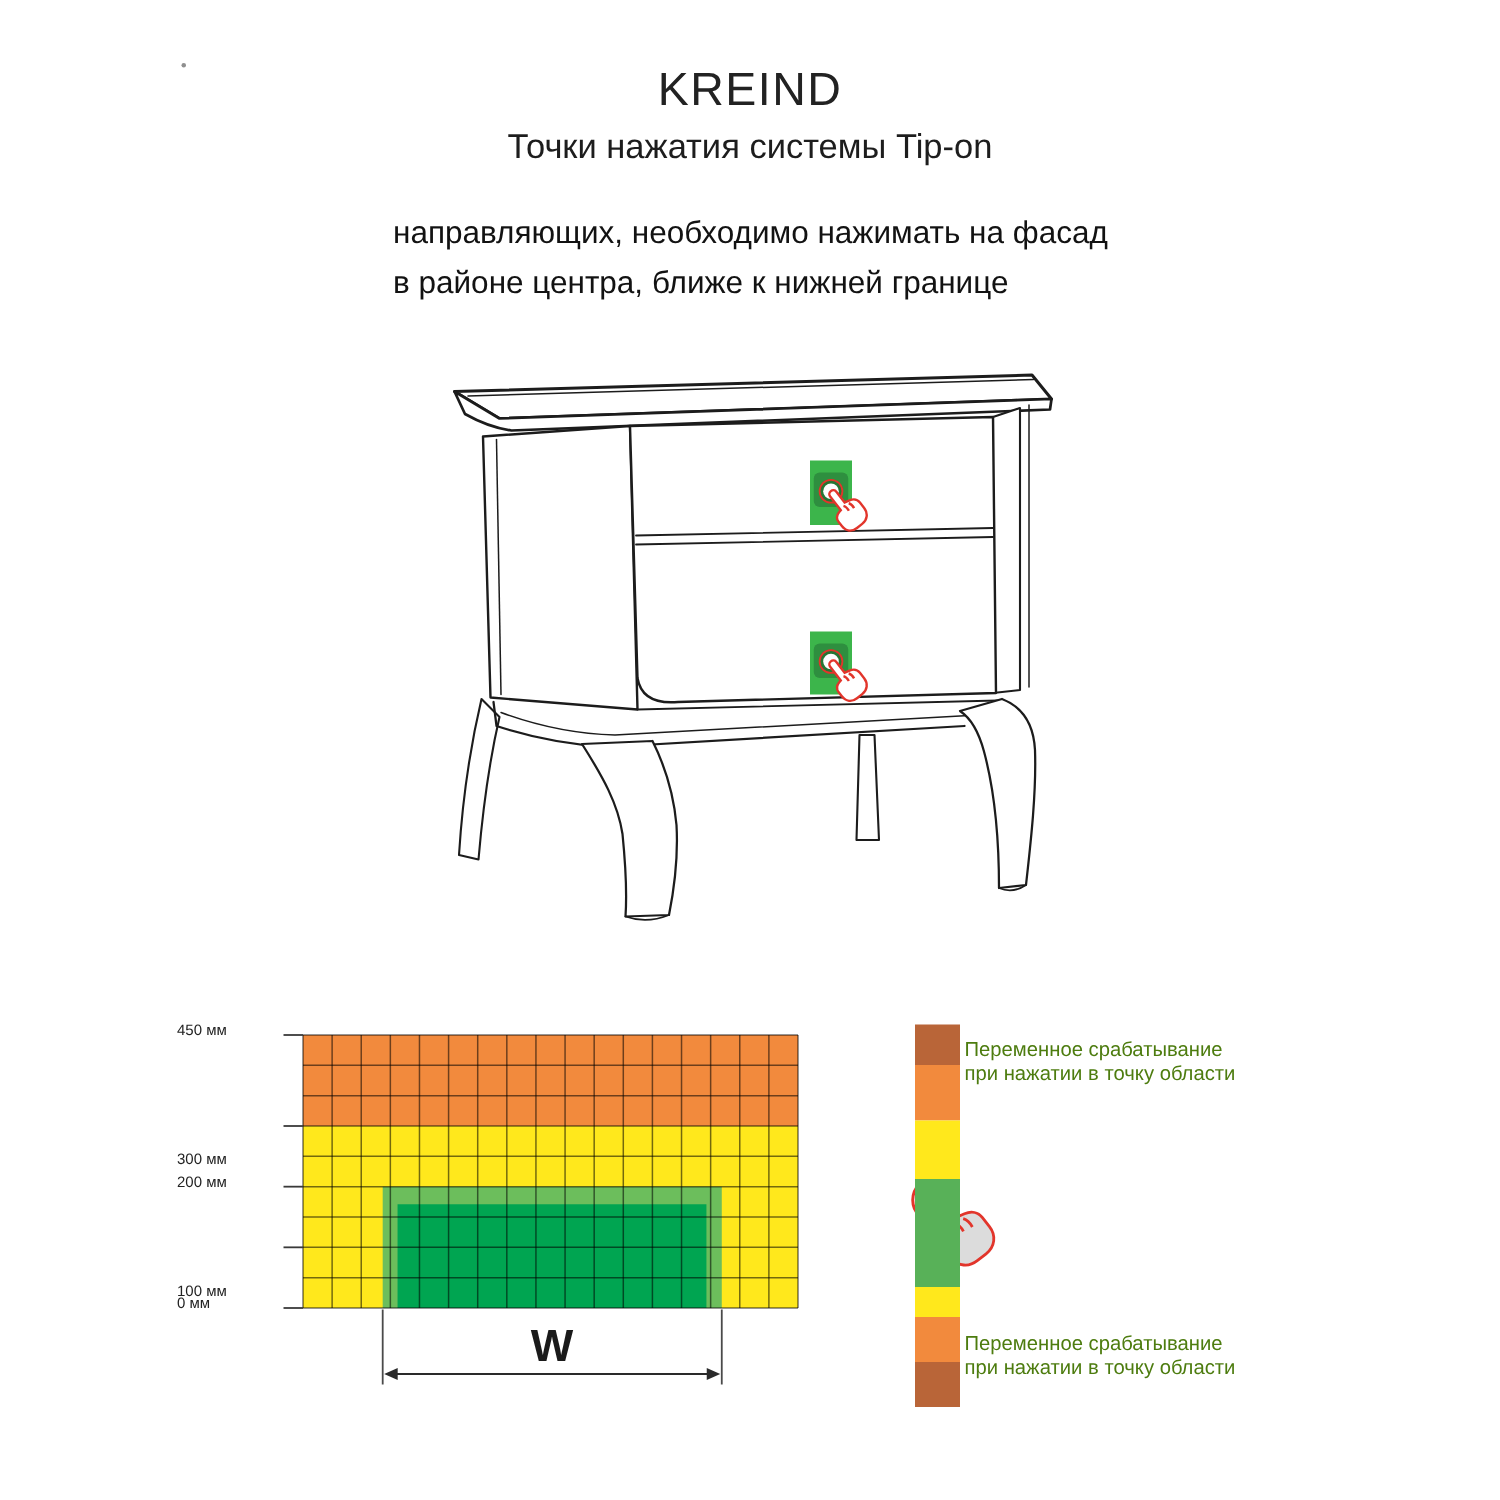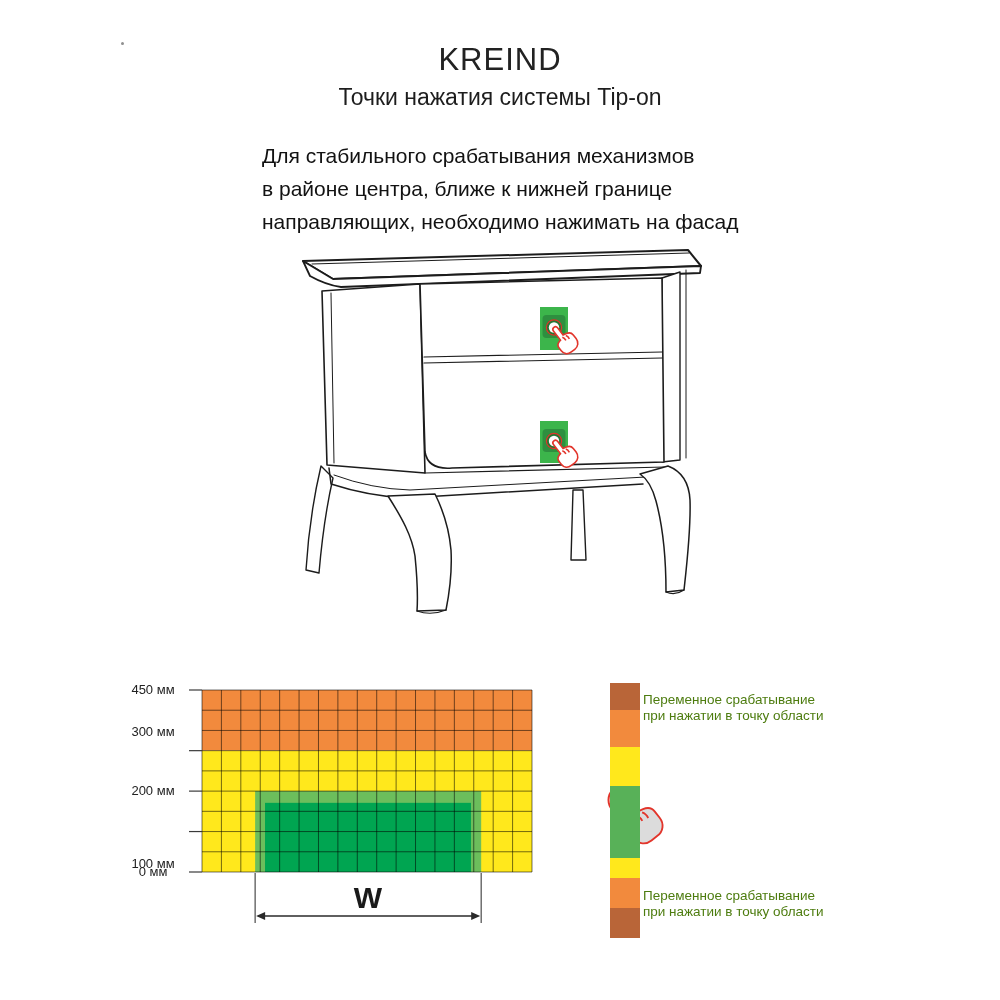--- a/index.html
+++ b/index.html
@@ -4,43 +4,42 @@
 <style>
   html,body{margin:0;padding:0;background:#fff;}
   .page{position:relative;width:1000px;height:1000px;background:#fff;overflow:hidden;
         font-family:"Liberation Sans",sans-serif;color:#1a1a1a;}
   .abs{position:absolute;}
   .title{top:42px;left:0;width:1000px;text-align:center;font-size:31px;letter-spacing:1px;color:#222;}
   .subtitle{top:84px;left:0;width:1000px;text-align:center;font-size:23px;color:#1d1d1d;}
   .para{top:139px;left:262px;width:500px;font-size:21px;line-height:33px;color:#121212;}
   .stray-dot{top:42px;left:121px;width:3px;height:3px;border-radius:50%;background:#8f8f8f;}
   svg.scene{top:0;left:0;}
-  .ylabel{left:118px;width:70px;text-align:center;font-size:13px;color:#222;}
+  .ylabel{left:118px;width:70px;text-align:left;font-size:10px;color:#222;}
   .wlabel{left:338px;top:881px;width:60px;text-align:center;font-size:30px;font-weight:bold;color:#1a1a1a;}
   .caption{left:186px;top:932px;font-size:14px;color:#222;}
   .legend-bar{left:610px;top:683px;width:30px;}
   .legend-bar > div{width:30px;}
   .legend-text{font-size:13.5px;line-height:15.5px;color:#4d7c0f;}
   .li1{left:643px;top:692px;}
   .li2{left:660px;top:795px;}
   .li3{left:643px;top:888px;}
 </style>
 </head>
 <body>
 
 <div class="page">
 
   <div class="abs stray-dot"></div>
   <div class="abs title">KREIND</div>
   <div class="abs subtitle">Точки нажатия системы Tip-on</div>
 
   <div class="abs para">
-    <div>Для стабильного срабатывания механизмов</div>
+    <div>направляющих, необходимо нажимать на фасад</div>
     <div>в районе центра, ближе к нижней границе</div>
-    <div>направляющих, необходимо нажимать на фасад</div>
   </div>
 
   <svg class="abs scene" width="1000" height="1000" viewBox="0 0 1000 1000">
     <defs>
       <path id="hand-shape" d="M-2.6,-12.5 a2.6,2.6 0 0 1 5.2,0 L2.6,-3.5 L6,-2.6 C8.8,-1.8 10.6,0.2 10.6,2.8 L10.6,7.4 C10.6,11.8 7.4,15 3,15 L-1.4,15 C-5.8,15 -8.6,12.2 -8.6,7.8 L-8.6,4.4 C-8.6,1.8 -7,0 -4.4,-0.6 L-2.6,-1 Z"></path>
       <path id="hand-lines" d="M0.6,-2.2 C1.6,-0.8 1.7,1 1.4,2.6 M4.4,-1.4 C5.4,0 5.5,1.8 5.2,3.4" fill="none"></path>
     </defs>
 
     <g stroke="#1c1c1c" fill="none" stroke-linejoin="round" stroke-linecap="round">
 
@@ -155,21 +154,21 @@
         <circle cx="623" cy="800" r="14.5"></circle>
       </g>
       <g transform="translate(637.7,818.9) rotate(-38) scale(1.7)" fill="#dcdcdc" stroke="#E2352B" stroke-width="1.1">
         <use href="#hand-shape"></use>
           <use href="#hand-lines"></use>
       </g>
     </g>
   </svg>
 
   <div class="abs ylabel" style="top:682px">450 мм</div>
-  <div class="abs ylabel" style="top:724px">300 мм</div>
+  <div class="abs ylabel" style="top:768px">300 мм</div>
   <div class="abs ylabel" style="top:783px">200 мм</div>
   <div class="abs ylabel" style="top:856px">100 мм</div>
   <div class="abs ylabel" style="top:864px">0 мм</div>
 
   <div class="abs wlabel">W</div>
 
 
   <div class="abs legend-bar">
       <div style="height: 27px; background: rgb(185, 101, 56);"></div>
       <div style="height: 37px; background: rgb(242, 138, 61);"></div>

